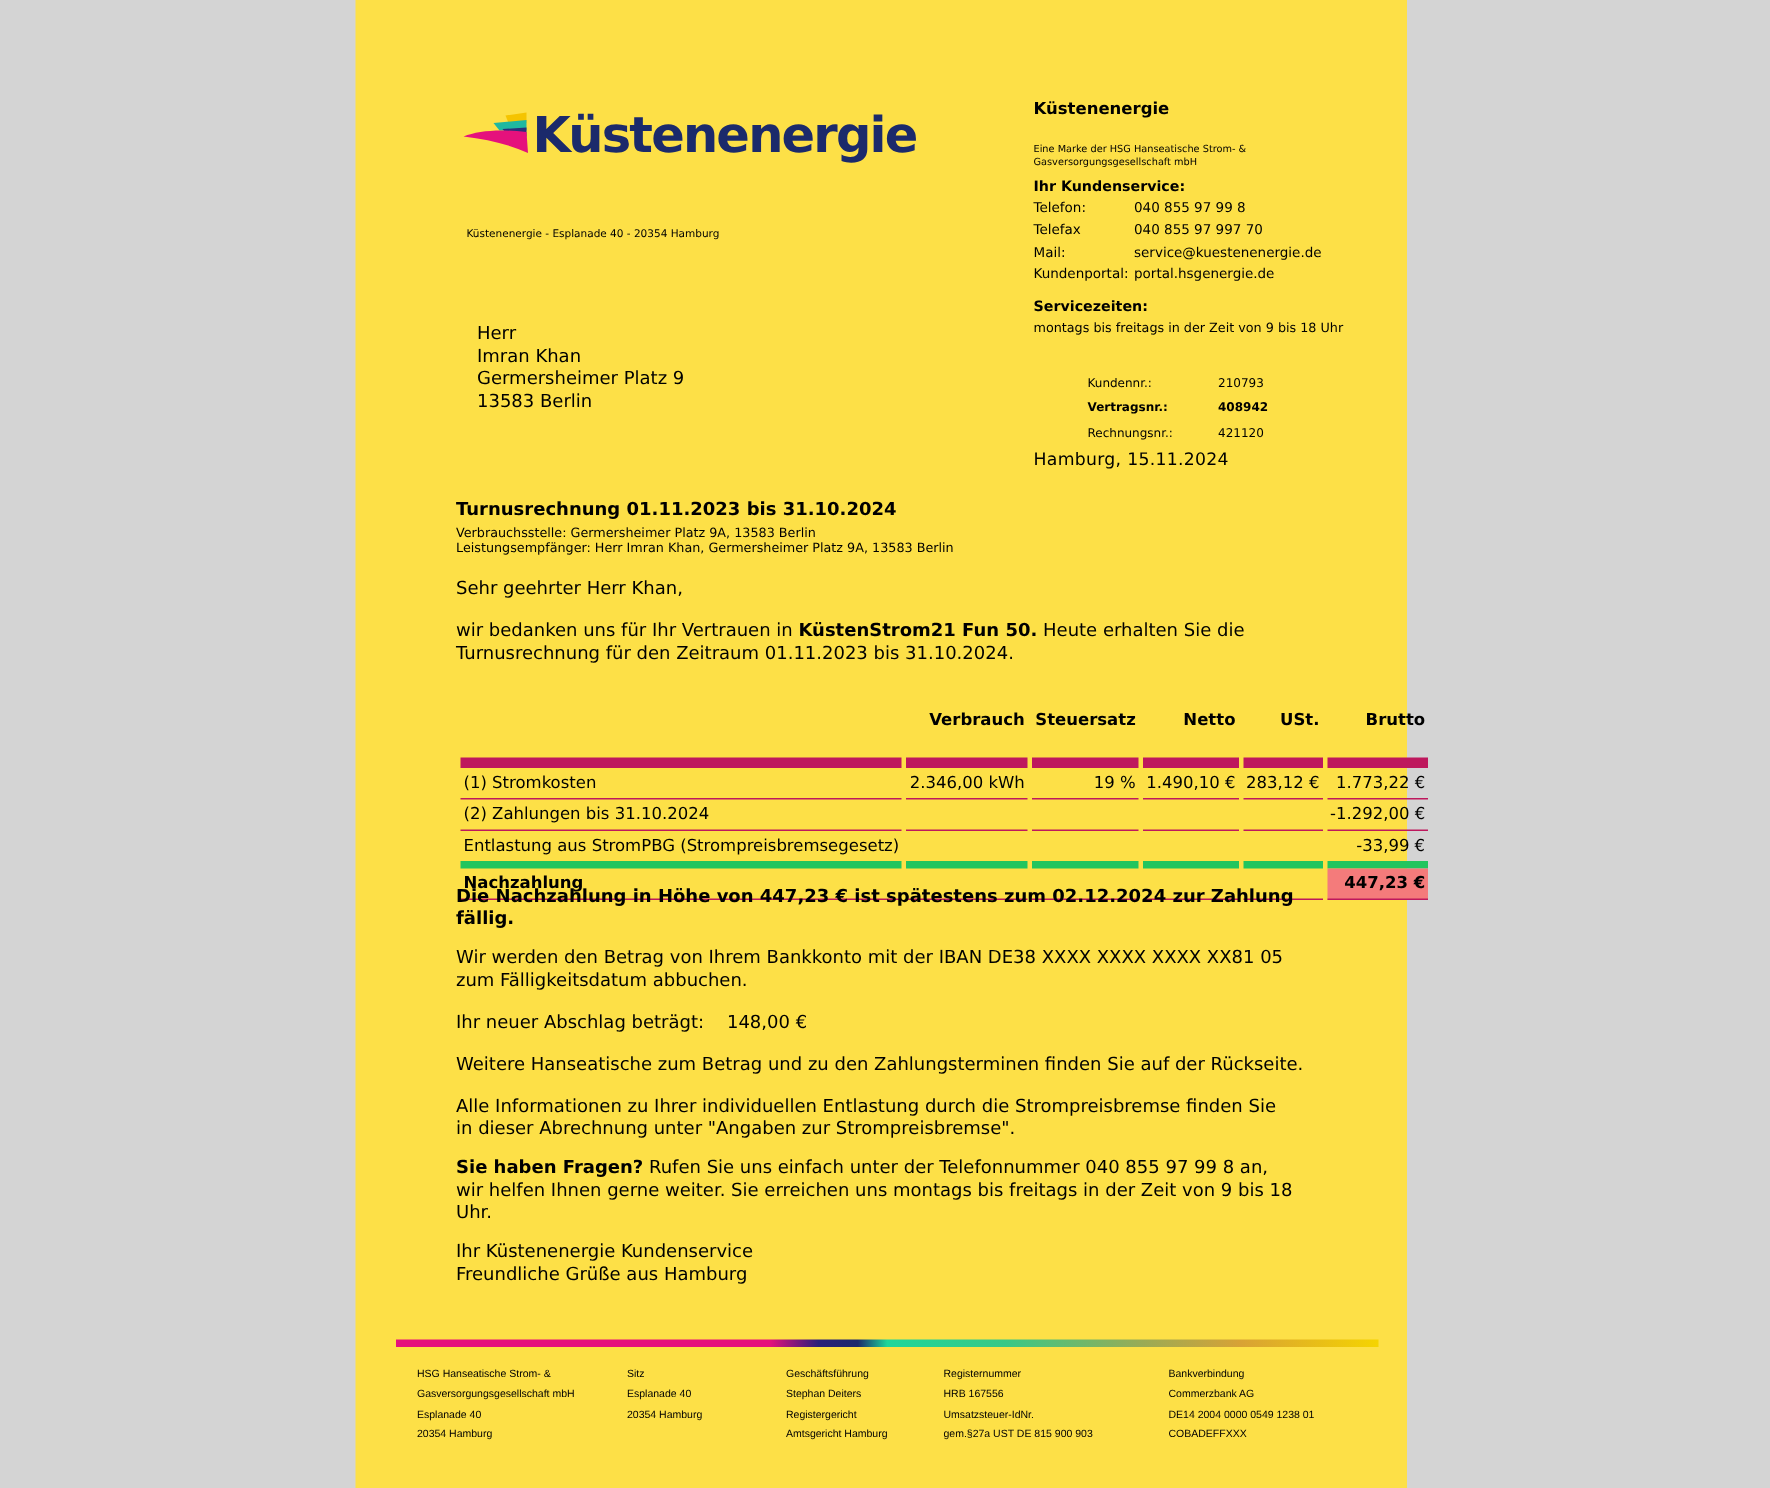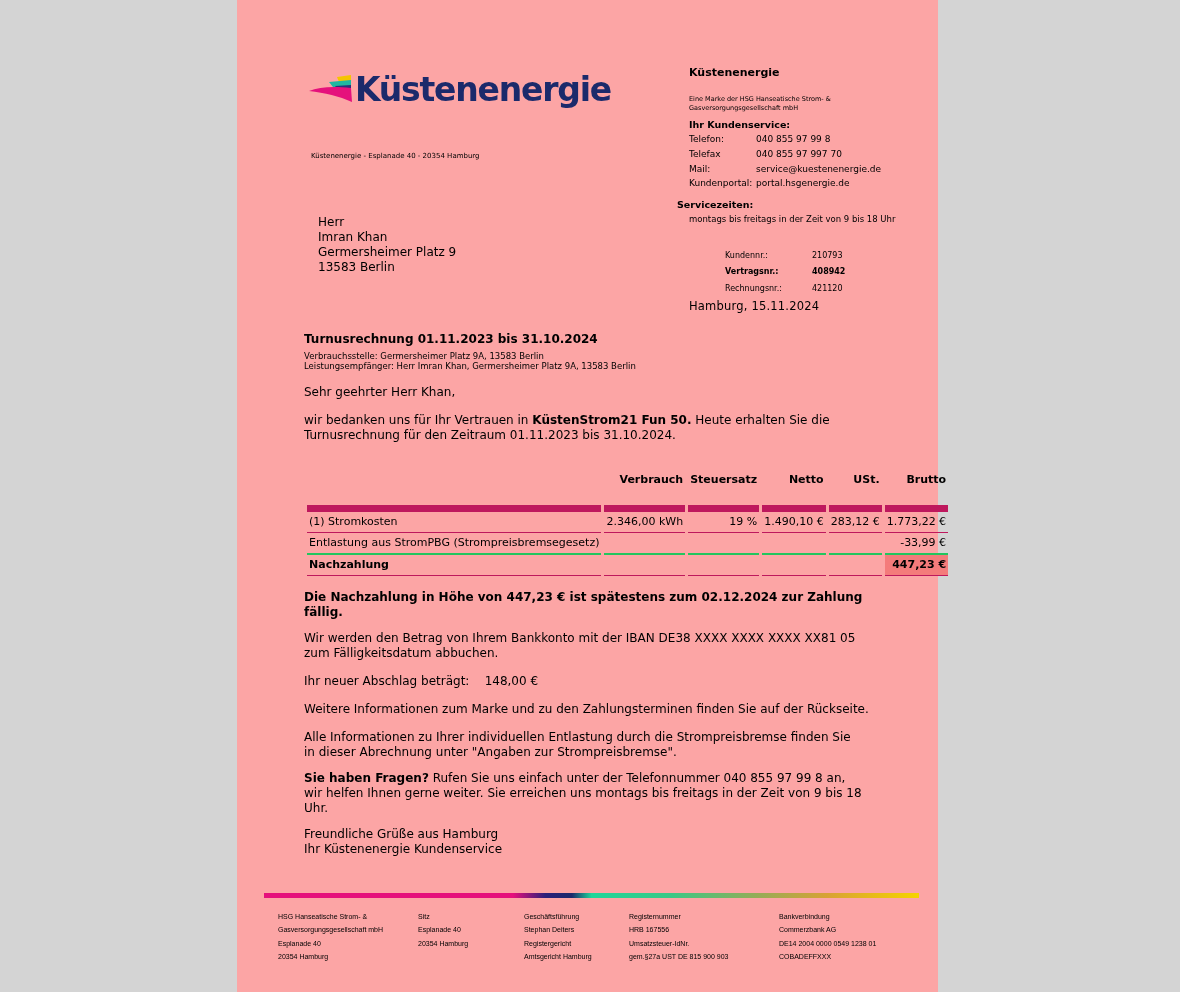--- a/index.html
+++ b/index.html
@@ -1,34 +1,34 @@
 <!DOCTYPE html>
 <html><head>
 <meta charset="utf-8">
 <style>
   html, body { margin:0; padding:0; }
   body { width:1180px; height:992px; background:#d4d4d4; position:relative; overflow:hidden;
          font-family:"DejaVu Sans", sans-serif; color:#000; }
-  .page { position:absolute; left:237px; top:0; width:701px; height:992px; background:#fca5a5; }
+  .page { position:absolute; left:237px; top:0; width:701px; height:992px; background:#fde047; }
   .abs { position:absolute; white-space:nowrap; }
 
   
   .logo { left:72px; top:66px; height:46px; display:flex; align-items:center; }
   .logo svg { display:block; }
   .logo-text { font-family:"DejaVu Sans", sans-serif; font-weight:bold; font-size:33px; color:#1b2a6b; letter-spacing:-1.2px; margin-left:2px; }
 
   .sender-line { left:74px; top:152px; font-size:7px; }
 
   
   .brand-title { left:452px; top:66px; font-size:11px; font-weight:bold; }
   .brand-sub { left:452px; top:95px; font-size:6.5px; line-height:8.5px; }
   .svc-head { left:452px; top:119px; font-size:9.5px; font-weight:bold; }
   .kv { left:452px; font-size:9px; }
   .kv .k { display:inline-block; width:67px; }
-  .svc-times-head { left:440px; top:199px; font-size:9.5px; font-weight:bold; }
+  .svc-times-head { left:452px; top:199px; font-size:9.5px; font-weight:bold; }
   .svc-times { left:452px; top:214px; font-size:8.5px; }
 
   .ids { left:452px; font-size:8px; }
   .ids .k { display:inline-block; width:87px;padding-left:36px; }
   .ids.bold { font-weight:bold; }
   .place-date { left:452px; top:299px; font-size:11.5px; letter-spacing:0.2px; }
 
   
   .recipient { left:81px; top:215px; font-size:12px; line-height:15px; }
 
@@ -37,21 +37,21 @@
   .subject-meta { left:67px; top:351px; font-size:8.5px; line-height:10px; }
 
   .para { left:67px; font-size:12px; line-height:15px; white-space:normal; width:560px; }
   .para b { font-weight:bold; }
 
   
   .tbl { position:absolute; left:67px; top:470px; width:585px; border-collapse:separate; border-spacing:3px 0; font-size:11px; }
   .tbl th { font-weight:bold; text-align:right; padding:3px 2px 19px 2px; border-bottom:7px solid #be185d; height:12px; }
   .tbl td { padding:3px 2px 4px 2px; border-bottom:1px solid #be185d; height:13px; text-align:right; white-space:nowrap; }
   .tbl td.l { text-align:left; }
-  .tbl tr.thick td { border-bottom:2px solid #22c55e; }
+  .tbl tr.thick td { border-bottom:5px solid #22c55e; }
   .tbl tr.total td { font-weight:bold; }
   .tbl td.hl { background:#f47b7b; }
 
   
   .rainbow { position:absolute; left:27px; top:893px; width:655px; height:5px;
              background:linear-gradient(to right, #e5117c 0%, #e5117c 38%, #2a1f7a 43%, #1b2a6b 47%, #1fd69a 50%, #39c886 62%, #9aab55 76%, #d8a235 86%, #f5d400 100%); }
   .foot { font-family:"Liberation Sans", sans-serif; font-size:7px; line-height:13.3px; top:910px; }
 </style>
 </head>
 <body>
@@ -143,20 +143,28 @@
     </thead>
     <tbody>
       <tr>
         <td class="l">(1) Stromkosten</td>
         <td>2.346,00 kWh</td>
         <td>19 %</td>
         <td>1.490,10 €</td>
         <td>283,12 €</td>
         <td>1.773,22 €</td>
       </tr>
+      <tr>
+        <td class="l">(2) Zahlungen bis 31.10.2024</td>
+        <td></td>
+        <td></td>
+        <td></td>
+        <td></td>
+        <td>-1.292,00 €</td>
+      </tr>
       <tr class="thick">
         <td class="l" style="overflow:visible;">Entlastung aus StromPBG (Strompreisbremsegesetz)</td>
         <td></td>
         <td></td>
         <td></td>
         <td></td>
         <td>-33,99 €</td>
       </tr>
       <tr class="total">
         <td class="l">Nachzahlung</td>
@@ -167,28 +175,28 @@
         <td class="hl">447,23 €</td>
       </tr>
     </tbody>
   </table>
 
   <div class="abs para" style="top:590px; font-weight:bold; width:565px;">Die Nachzahlung in Höhe von 447,23 € ist spätestens zum 02.12.2024 zur Zahlung fällig.</div>
   <div class="abs para" style="top:631px;">Wir werden den Betrag von Ihrem Bankkonto mit der IBAN DE38 XXXX XXXX XXXX XX81 05 zum Fälligkeitsdatum abbuchen.</div>
   <div class="abs para" style="top:674px;">
     <span>Ihr neuer Abschlag beträgt:</span>&nbsp;&nbsp;&nbsp;&nbsp;<span>148,00 €</span>
   </div>
-  <div class="abs para" style="top:702px; width:580px;">Weitere Informationen zum Marke und zu den Zahlungsterminen finden Sie auf der Rückseite.</div>
+  <div class="abs para" style="top:702px; width:580px;">Weitere Hanseatische zum Betrag und zu den Zahlungsterminen finden Sie auf der Rückseite.</div>
   <div class="abs para" style="top:730px;">Alle Informationen zu Ihrer individuellen Entlastung durch die Strompreisbremse finden Sie in dieser Abrechnung unter "Angaben zur Strompreisbremse".</div>
   <div class="abs para" style="top:771px;">
     <b>Sie haben Fragen?</b><span> Rufen Sie uns einfach unter der Telefonnummer 040 855 97 99 8 an, wir helfen Ihnen gerne weiter. Sie erreichen uns montags bis freitags in der Zeit von 9 bis 18 Uhr.</span>
   </div>
   <div class="abs para" style="top:827px;">
+    <div>Ihr Küstenenergie Kundenservice</div>
     <div>Freundliche Grüße aus Hamburg</div>
-    <div>Ihr Küstenenergie Kundenservice</div>
   </div>
 
   <div class="rainbow"></div>
 
   <div class="abs foot" style="left:41px;">
     <div>HSG Hanseatische Strom- &amp;</div>
     <div>Gasversorgungsgesellschaft mbH</div>
     <div>Esplanade 40</div>
     <div>20354 Hamburg</div>
   </div>

